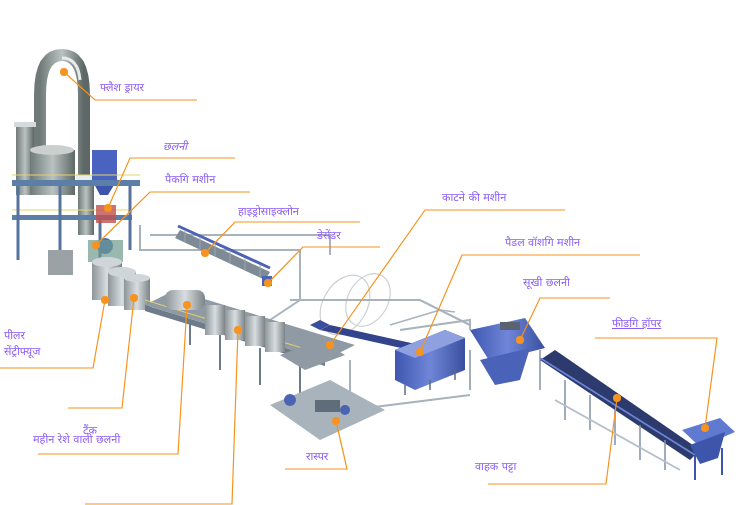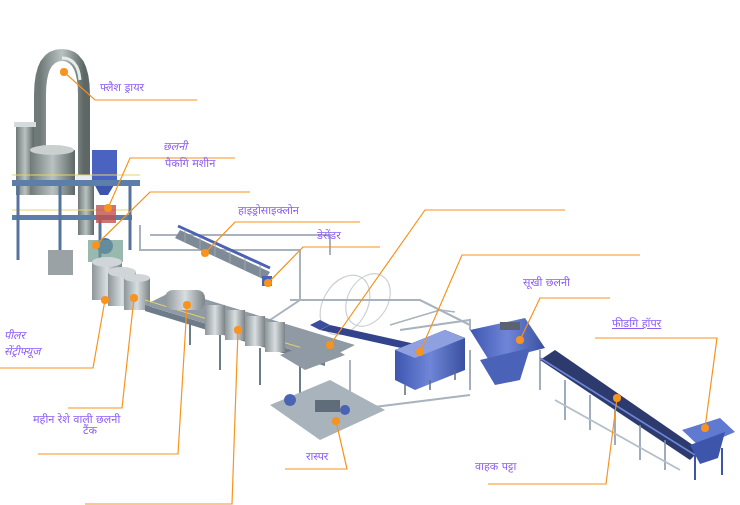--- a/index.html
+++ b/index.html
@@ -206,25 +206,27 @@
     <circle cx="105" cy="300" r="4"></circle>
     <circle cx="134" cy="298" r="4"></circle>
     <circle cx="187" cy="305" r="4"></circle>
     <circle cx="238" cy="330" r="4"></circle>
     <circle cx="336" cy="421" r="4"></circle>
   </g>
 </svg>
 
 <div class="label" style="left:100px;top:78px;">फ्लैश ड्रायर</div>
 <div class="label" style="left:163px;top:137px;font-style:italic;">छलनी</div>
-<div class="label" style="left:165px;top:154px;">पैकगि मशीन</div>
-<div class="label" style="left:238px;top:201px;">हाइड्रोसाइक्लोन</div>
+<div class="label" style="left:165px;top:170px;">पैकगि मशीन</div>
+<div class="label" style="left:238px;top:201px;font-family:Liberation Serif, serif;">हाइड्रोसाइक्लोन</div>
 <div class="label" style="left:317px;top:226px;text-align:right;">डेसेंडर</div>
+<div class="label" style="left:442px;top:188px;">काटने की मशीन</div>
+<div class="label" style="left:505px;top:233px;">पैडल वॉशगि मशीन</div>
 <div class="label" style="left:523px;top:273px;">सूखी छलनी</div>
 <div class="label" style="left:612px;top:314px;text-decoration:underline;">फीडगि हॉपर</div>
-<div class="label" style="left:4px;top:328px;white-space:pre;line-height:16px;font-style:italic;">पीलर
+<div class="label" style="left:4px;top:328px;white-space:pre;line-height:16px;">पीलर
 सेंट्रीफ्यूज</div>
 <div class="label" style="left:83px;top:386px;margin-top:35px;">टैंक</div>
-<div class="label" style="left:33px;top:410px;text-align:center;">महीन रेशे वाली छलनी</div>
+<div class="label" style="left:33px;top:430px;text-align:center;">महीन रेशे वाली छलनी</div>
 <div class="label" style="left:290px;top:447px;margin-left:16px;">रास्पर</div>
 <div class="label" style="left:475px;top:457px;">वाहक पट्टा</div>
 
 </div>
 
 </body></html>

